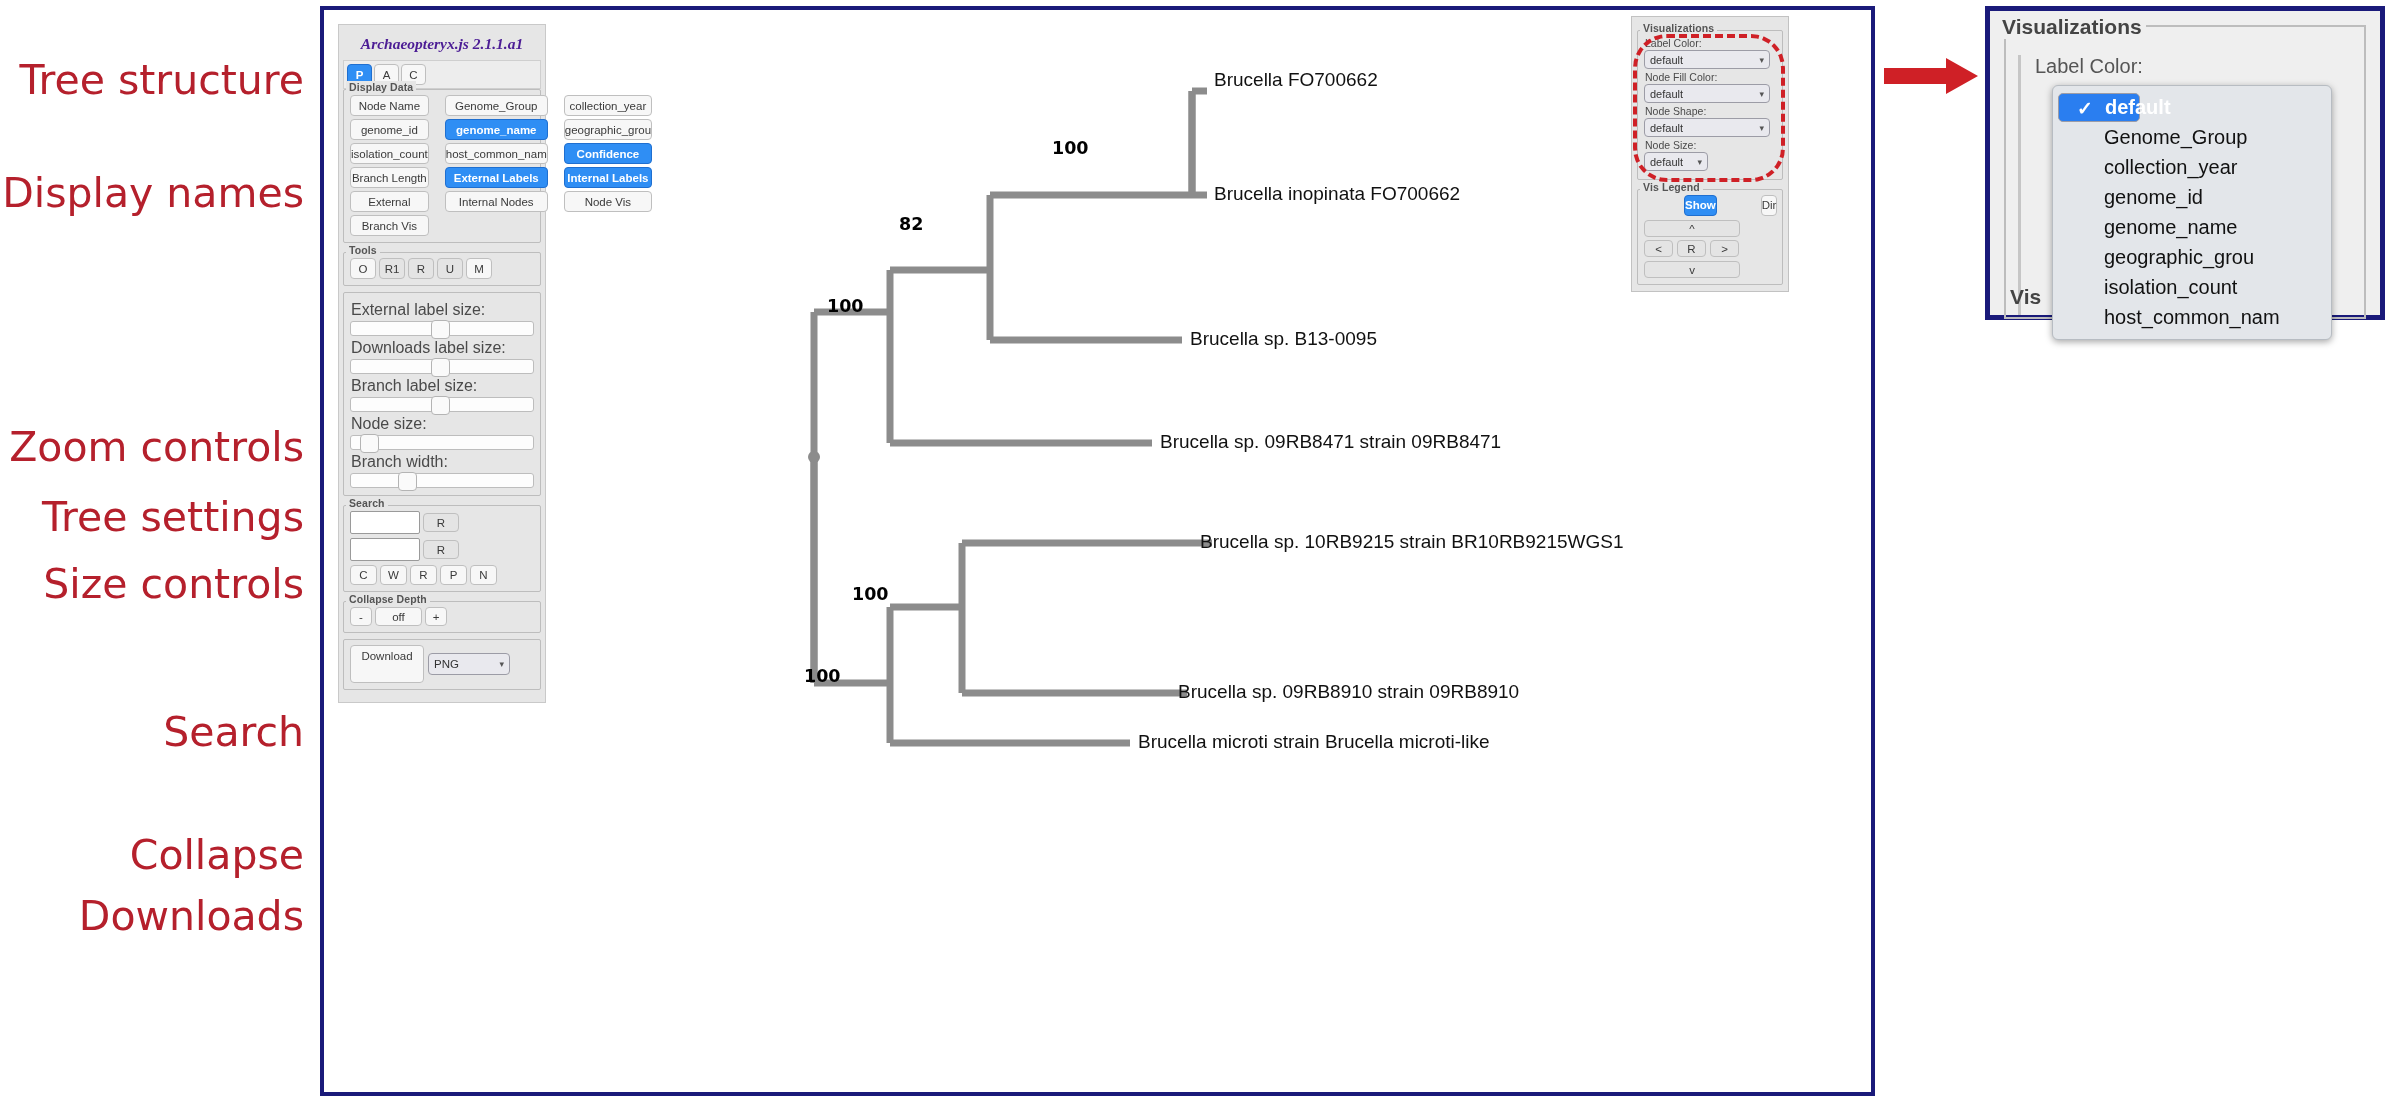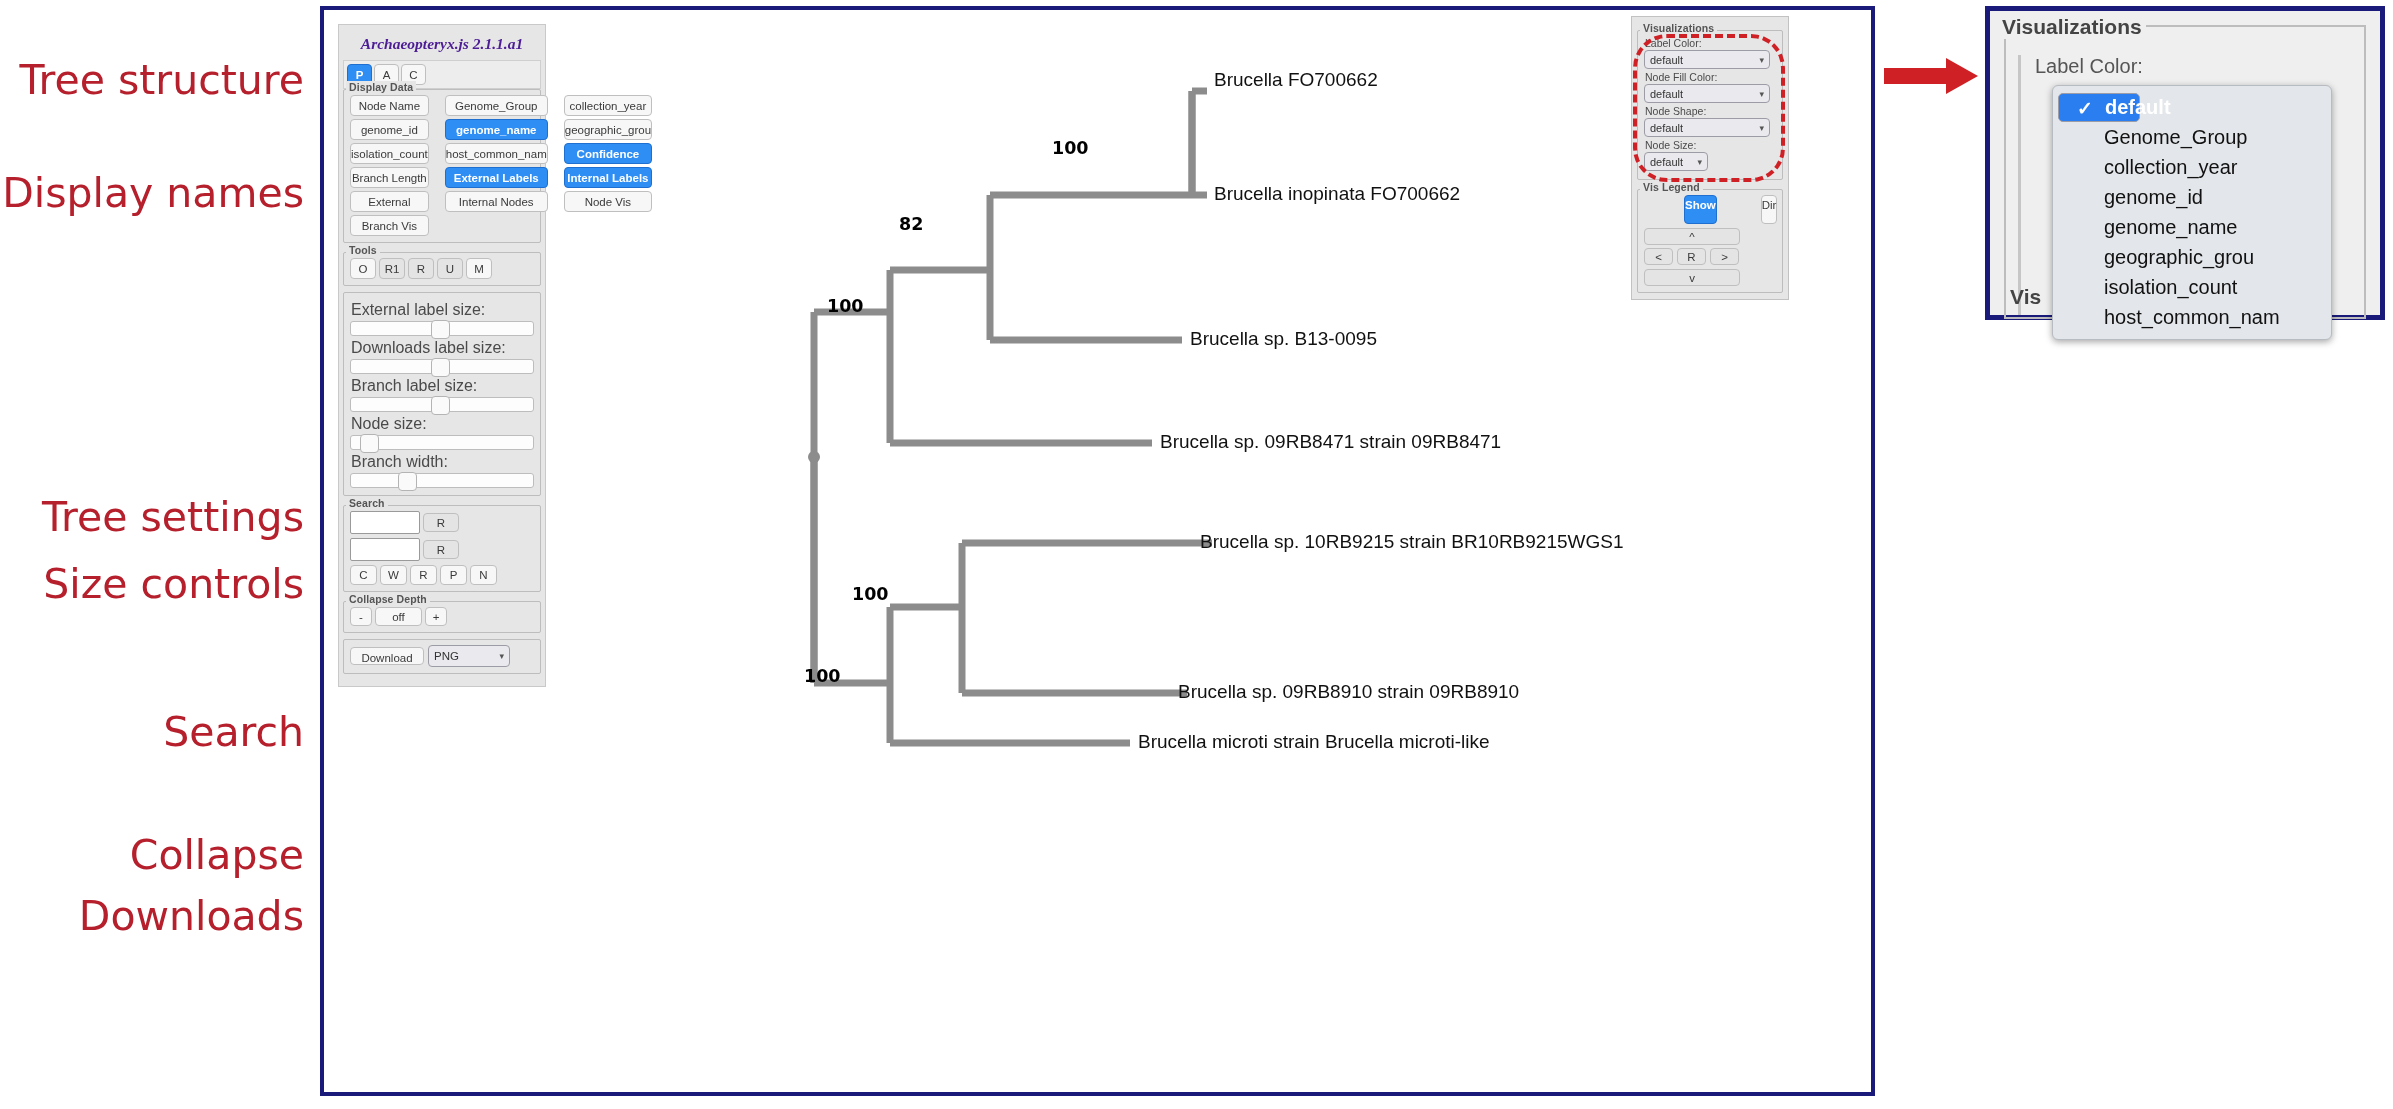--- a/index.html
+++ b/index.html
@@ -52,42 +52,42 @@
   .srow{display:flex;gap:3px;align-items:center;margin-bottom:4px;}
   .sinput{width:64px;height:19px;background:#fff;border:1px solid #9a9a9a;border-radius:2px;}
   .srow .btn{width:36px;}
   .cwrpn{display:flex;gap:3px;}
   .cwrpn .btn{width:27px;height:20px;line-height:19px;}
 
   .cd-row{display:flex;gap:3px;}
   .cd-row .btn.m{width:22px;} .cd-row .btn.o{width:47px;} .cd-row .btn.p{width:22px;}
 
   .dl-row{display:flex;gap:4px;align-items:center;}
-  .dl-btn{width:74px;height:18px;line-height:21px;}
+  .dl-btn{width:74px;height:38px;line-height:21px;}
   .sel{width:82px;height:22px;background:#e9e9ee;border:1px solid #9c9ca6;border-radius:4px;
        font-size:11.5px;color:#333;display:flex;align-items:center;padding:0 5px;
        box-sizing:border-box;justify-content:space-between;cursor:pointer;}
   .chev{font-size:9px;color:#555;}
 
   
   .tree{position:absolute;left:228px;top:10px;width:1300px;height:1065px;}
   .tiplab{font-family:"Liberation Sans",sans-serif;font-size:19px;fill:#111;}
   .conf{font-family:"DejaVu Sans",sans-serif;font-size:17.5px;font-weight:bold;fill:#000;}
 
   
   .vispanel{position:absolute;left:1307px;top:6px;width:158px;background:#e6e6e6;
             border:1px solid #c2c2c2;box-sizing:border-box;padding:4px 5px 6px 5px;}
   .vis-g{border:1px solid #bdbdbd;border-radius:2px;margin-top:9px;padding:5px 6px 6px 6px;position:relative;}
   .vlab{font-size:10.5px;color:#4a4a4a;margin:1px 0 1px 1px;}
   .vsel{width:126px;height:19px;background:#e9e9ee;border:1px solid #9c9ca6;border-radius:4px;
         font-size:11px;color:#333;display:flex;align-items:center;justify-content:space-between;
         padding:0 5px;box-sizing:border-box;margin-bottom:2px;cursor:pointer;}
   .vsel.narrow{width:64px;}
   .leg-row{display:flex;gap:4px;margin-bottom:3px;}
-  .leg-row .btn{height:29px;line-height:18px;margin-left:40px;}
+  .leg-row .btn{height:21px;line-height:18px;margin-left:40px;}
   .leg-show{width:46px;} .leg-dir{width:46px;}
   .leg-wide{width:96px;height:17px;line-height:16px;}
   .leg-tri{display:flex;gap:4px;margin-bottom:3px;}
   .leg-tri .btn{width:29px;height:17px;line-height:16px;}
 
   .dashring{position:absolute;left:1309px;top:24px;width:152px;height:148px;
             border:4px dashed #cf2026;border-radius:34px;box-sizing:border-box;}
 
   
   .arrow{position:absolute;left:1884px;top:56px;width:96px;height:40px;}
@@ -108,20 +108,21 @@
       white-space:nowrap;cursor:pointer;margin:1px 5px;border-radius:5px;}
   .mi.sel{background:#2a7ef0;color:#fff;font-weight:bold;}
   .mi .ck{position:absolute;left:18px;top:0;font-size:19px;}
 </style>
 </head>
 <body>
 
 <div class="annots">
   <div class="annot" style="top:173px">Display names</div>
   <div class="annot" style="top:60px">Tree structure</div>
+  <div class="annot" style="top:427px">Zoom controls</div>
   <div class="annot" style="top:497px">Tree settings</div>
   <div class="annot" style="top:564px">Size controls</div>
   <div class="annot" style="top:712px">Search</div>
   <div class="annot" style="top:835px">Collapse</div>
   <div class="annot" style="top:896px">Downloads</div>
 </div>
 
 <div class="app-window">
 
   <div class="ctrl">

